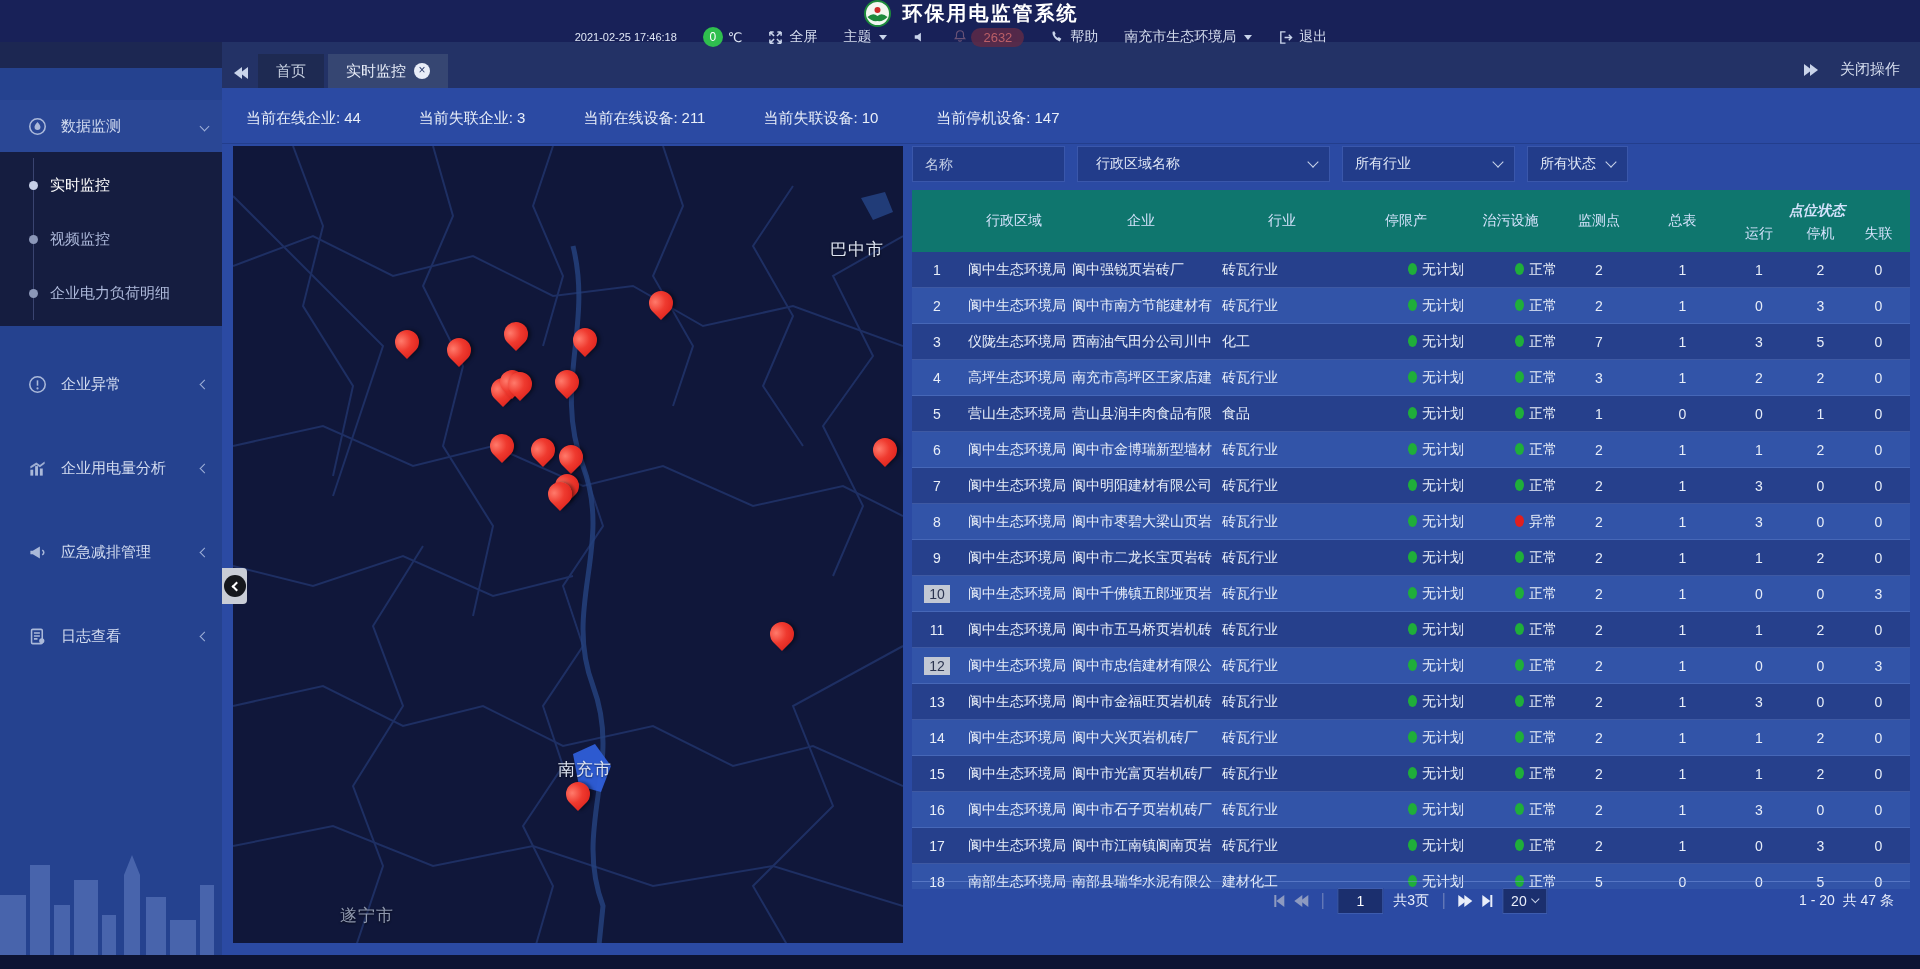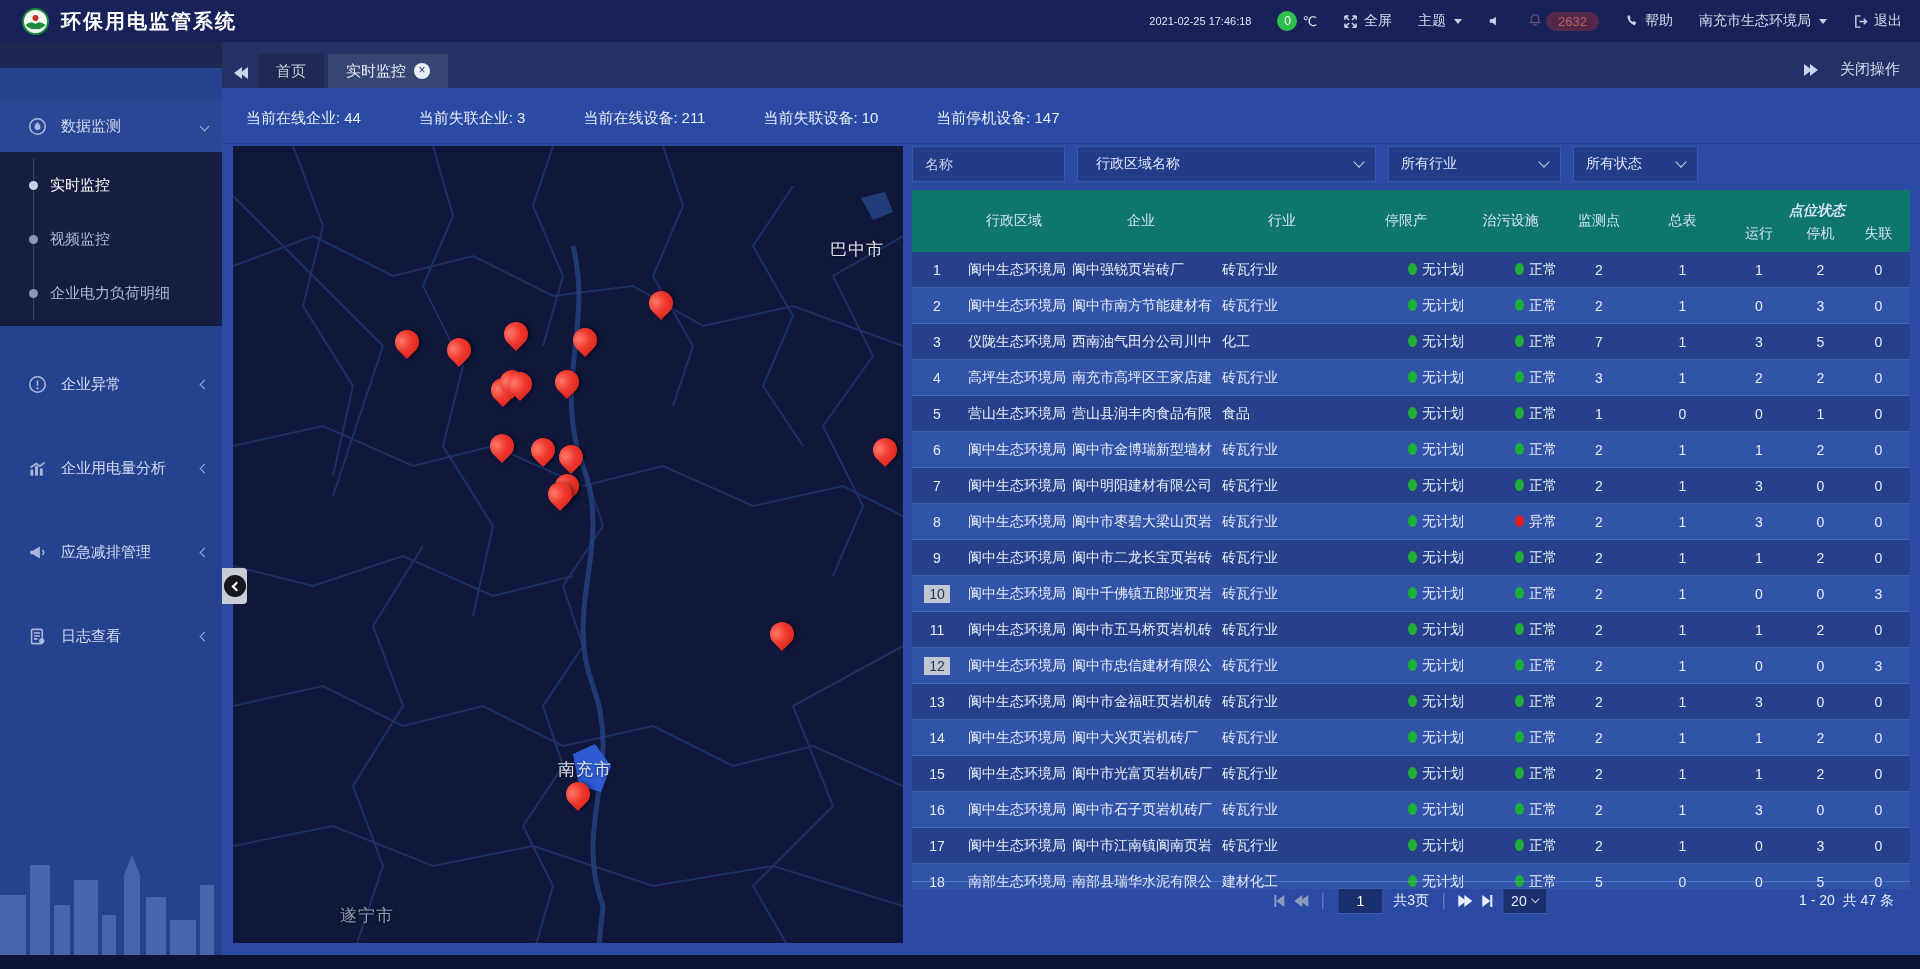--- a/index.html
+++ b/index.html
@@ -2,21 +2,21 @@
 <html><head>
 <meta charset="utf-8">
 <style>
   * { margin:0; padding:0; box-sizing:border-box; }
   html,body { width:1920px; height:969px; overflow:hidden;
     font-family:"Liberation Sans","DejaVu Sans",sans-serif; background:#2b4aa3; }
 
   
   .topbar { position:absolute; left:0; top:0; width:1920px; height:42px;
     background:#182158; display:flex; align-items:center; justify-content:space-between;
-    color:#e7edf9; z-index:30; }
+    color:#e7edf9; z-index:30;flex-direction:column; }
   .brand { display:flex; align-items:center; gap:12px; padding-left:22px; }
   .logo { width:27px; height:27px; display:inline-block; }
   .app-title { font-size:20px; font-weight:bold; letter-spacing:2px; color:#fff; }
   .top-right { display:flex; align-items:center; gap:26px; padding-right:18px; font-size:14px; }
   .datetime { font-size:11px; color:#dfe6f5; }
   .temp { display:flex; align-items:center; gap:5px; }
   .temp-circle { font-style:normal; width:20px; height:20px; border-radius:50%; background:#2fbf4e;
     color:#fff; font-size:12px; display:flex; align-items:center; justify-content:center; }
   .temp em { font-style:normal; color:#dfe6f5; font-size:13px; }
   .tb-item { display:flex; align-items:center; gap:6px; cursor:pointer; color:#d6deef; white-space:nowrap; }
@@ -92,21 +92,21 @@
   
   .table-panel { position:absolute; left:690px; width:998px; top:58px; bottom:12px; overflow:hidden; }
   .filters { display:flex; gap:12px; height:36px; }
   .filters input { width:153px; height:36px; background:#223c8a; border:1px solid #3a57ab;
     color:#e8eef8; font-size:14px; padding:0 12px; outline:none; }
   .filters input::placeholder { color:#c2cde4; }
   .fsel { height:36px; background:#223c8a; border:1px solid #3a57ab; color:#dfe6f5; font-size:14px;
     display:flex; align-items:center; justify-content:space-between; padding:0 12px; cursor:pointer; }
   .fsel .sel-caret { width:8px; height:8px; border-right:1.6px solid #c9d4ea; border-bottom:1.6px solid #c9d4ea;
     transform:rotate(45deg); margin-top:-4px; }
-  .fsel.w1 { width:299px;padding-left:18px; } .fsel.w2 { width:173px; } .fsel.w3 { width:125px; }
+  .fsel.w1 { width:253px;padding-left:18px; } .fsel.w2 { width:173px; } .fsel.w3 { width:101px; }
 
   .grid-cols { display:grid; grid-template-columns:50px 104px 150px 132px 116px 93px 84px 83px 70px 53px 63px; }
   .thead { margin-top:8px; height:62px; background:#0f766e; color:#d4e2fb; font-size:14px;
     grid-template-rows:32px 30px; align-items:center; }
   .thead .h-main { grid-row:1 / 3; text-align:center; }
   .thead .h-group { grid-column:9 / 12; grid-row:1; text-align:center; font-style:italic; font-weight:bold; padding-top:10px; }
   .thead .h-sub { grid-row:2; text-align:center; padding-bottom:6px; }
 
   .tbody { height:637px; overflow:hidden; }
   .trow { height:36px; align-items:center; color:#e8eef8; font-size:14px;

